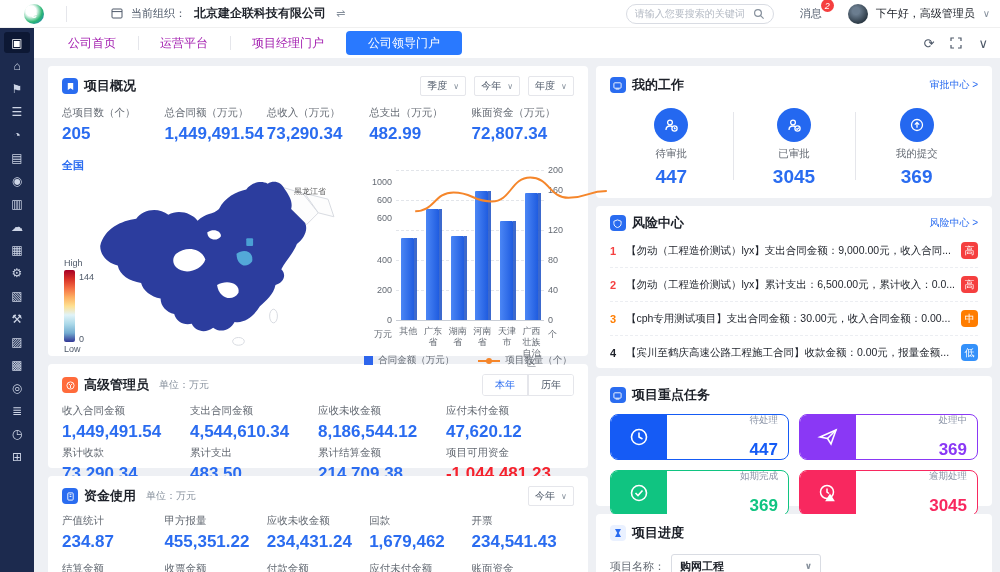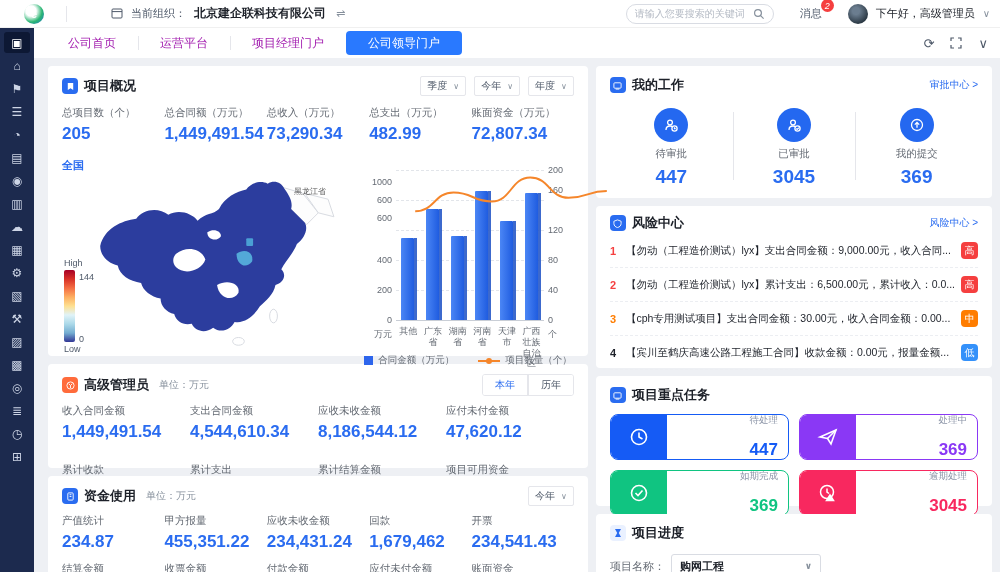--- a/index.html
+++ b/index.html
@@ -411,21 +411,21 @@
                 <path d="M3,3 L5,5 L7,3 M5,5 V8" stroke="#fff" fill="none"></path>
               </svg>
           </span>
           <span class="card-title">高级管理员</span>
           <span class="card-unit">单位：万元</span>
           <div class="toggle-group" id="fs-toggles">
               <span class="toggle-btn on">本年</span>
               <span class="toggle-btn">历年</span>
             </div>
         </div>
-        <div class="stats-grid cols4" id="fs-stats" style="row-gap:21px; margin-top:8px;">
+        <div class="stats-grid cols4" id="fs-stats" style="row-gap:4px; margin-top:8px;">
             <div class="stat">
               <div class="s-label">收入合同金额</div>
               <div class="s-value">1,449,491.54</div>
             </div>
             <div class="stat">
               <div class="s-label">支出合同金额</div>
               <div class="s-value">4,544,610.34</div>
             </div>
             <div class="stat">
               <div class="s-label">应收未收金额</div>

